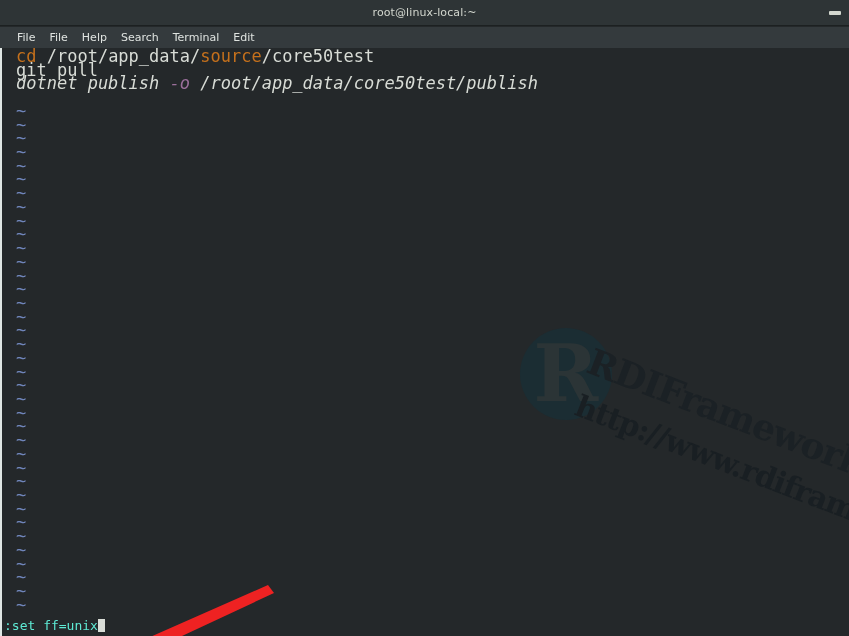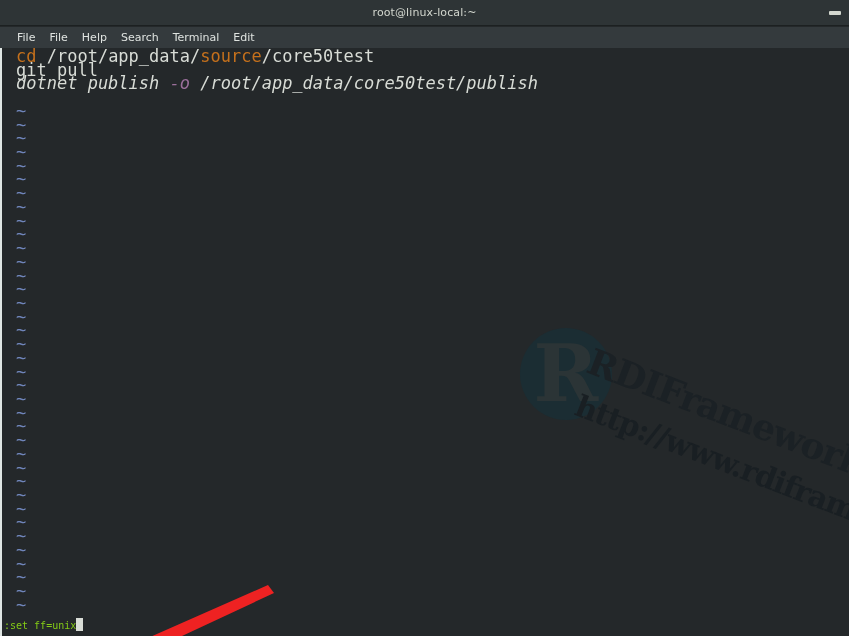--- a/index.html
+++ b/index.html
@@ -121,22 +121,22 @@
   .plain   { color: #d8dcd6; }
 
   
   #cmdline {
     position: absolute;
     left: 4px;
     top: 570px;
     height: 16px;
     line-height: 16px;
     font-family: "DejaVu Sans Mono", monospace;
-    font-size: 10px;
-    color: #84cc16;
+    font-size: 13px;
+    color: #5eead4;
     white-space: pre;
     z-index: 7;
   }
   #cursor-block {
     display: inline-block;
     width: 7px;
     height: 13px;
     background: #d9ddd7;
     vertical-align: -2px;
   }

